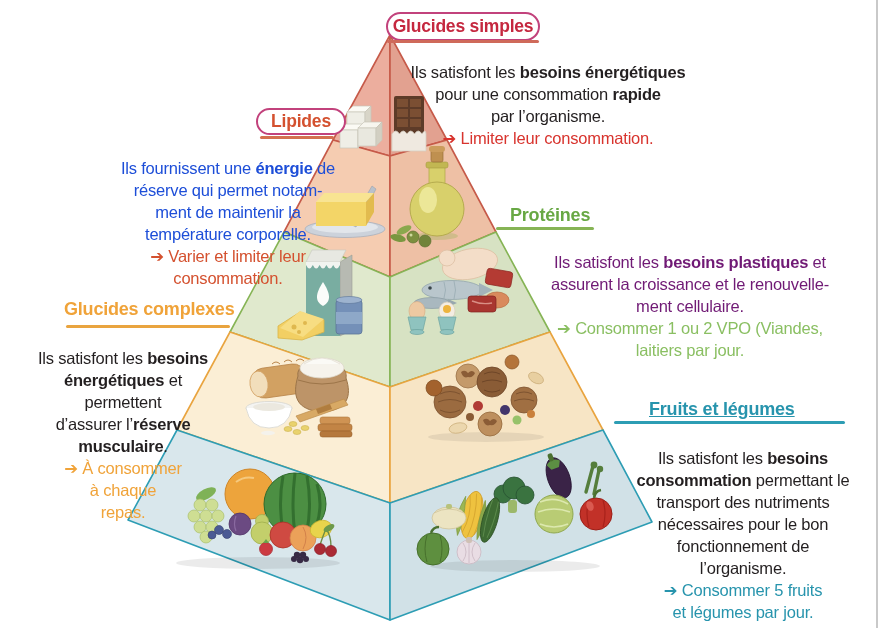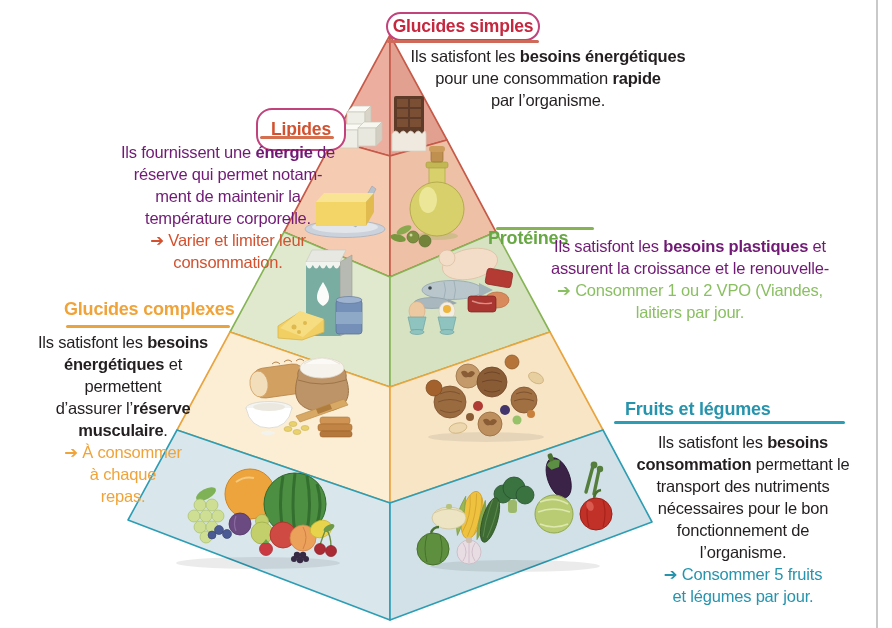--- a/index.html
+++ b/index.html
@@ -1,38 +1,38 @@
 <!DOCTYPE html>
 <html><head>
 <meta charset="utf-8">
 <style>
   html,body{margin:0;padding:0;background:#fff;}
   #stage{position:relative;width:892px;height:628px;background:#fff;overflow:hidden;
          font-family:"Liberation Sans","DejaVu Sans",sans-serif;}
   #pyr{position:absolute;left:0;top:0;}
   .tblock{position:absolute;text-align:center;font-size:16.5px;line-height:22px;
-          color:#231f20;letter-spacing:-0.2px;}
+          color:#231f20;letter-spacing:-0.2px;margin-top:16px;}
   .tblock .ln{display:block;}
   .tblock b{font-weight:700;}
   .pill{position:absolute;background:#fff;border:2.5px solid #c2427c;border-radius:16px;
         display:flex;align-items:center;justify-content:center;font-weight:700;
         font-size:17.5px;letter-spacing:-0.2px;box-sizing:border-box;}
   .htitle{position:absolute;font-weight:700;font-size:18px;letter-spacing:-0.2px;white-space:nowrap;}
   .uline{position:absolute;height:3px;border-radius:1.5px;}
   #edge-line{position:absolute;top:0;height:628px;width:2px;}
   #b-gs{left:400px;top:45px;width:296px;}
   #b-lip{left:86px;top:141px;width:284px;}
   #b-pro{left:500px;top:235px;width:380px;}
   #b-gc{left:4px;top:331px;width:238px;}
   #b-fl{left:602px;top:431px;width:282px;}
   #pill-gs{left:386px;top:12px;width:154px;height:29px;}
-  #pill-lip{left:256px;top:108px;width:90px;height:43px;}
-  #t-pro{left:488px;top:205px;margin-top:23px;}
+  #pill-lip{left:256px;top:108px;width:90px;height:27px;}
+  #t-pro{left:510px;top:205px;}
   #t-gc{left:64px;top:299px;}
-  #t-fl{left:625px;top:399px;}
+  #t-fl{left:649px;top:399px;text-decoration:underline;}
   #u-gs{left:387px;top:40px;width:152px;}
   #u-lip{left:260px;top:136px;width:74px;}
   #u-pro{left:496px;top:227px;width:98px;}
   #u-gc{left:66px;top:325px;width:164px;}
   #u-fl{left:614px;top:421px;width:231px;}
 </style>
 </head>
 <body>
 
 <div id="stage">
@@ -294,37 +294,41 @@
   <div class="uline" id="u-pro" style="background: rgb(134, 180, 85);"></div>
   <div class="uline" id="u-gc" style="background: rgb(233, 164, 63);"></div>
   <div class="uline" id="u-fl" style="background: rgb(45, 157, 180);"></div>
 
   <div class="tblock" id="b-gs">
     <div style="color: rgb(35, 31, 32);">
         <span class="ln"><span>Ils satisfont les </span><b>besoins énergétiques</b></span>
         <span class="ln"><span>pour une consommation </span><b>rapide</b></span>
         <span class="ln"><span>par l’organisme.</span></span>
       </div>
+    <div style="color: rgb(216, 52, 46);">
+        <span class="ln"><b>➔ </b><span>Limiter leur consommation.</span></span>
+      </div>
   </div>
   <div class="tblock" id="b-lip">
-    <div style="color: #701a75;">
+    <div style="color: #1d4ed8;">
         <span class="ln"><span>Ils fournissent une </span><b>énergie</b><span> de</span></span>
         <span class="ln"><span>réserve qui permet notam-</span></span>
         <span class="ln"><span>ment de maintenir la</span></span>
         <span class="ln"><span>température corporelle.</span></span>
       </div>
     <div style="color: rgb(212, 81, 47);">
         <span class="ln"><b>➔ </b><span>Varier et limiter leur</span></span>
         <span class="ln"><span>consommation.</span></span>
       </div>
   </div>
   <div class="tblock" id="b-pro">
     <div style="color: #701a75;">
         <span class="ln"><span>Ils satisfont les </span><b>besoins plastiques</b><span> et</span></span>
         <span class="ln"><span>assurent la croissance et le renouvelle-</span></span>
+        <span class="ln"><span>ment cellulaire.</span></span>
       </div>
     <div style="color: rgb(138, 191, 98);">
         <span class="ln"><b>➔ </b><span>Consommer 1 ou 2 VPO (Viandes,</span></span>
         <span class="ln"><span>laitiers par jour.</span></span>
       </div>
   </div>
   <div class="tblock" id="b-gc">
     <div style="color: rgb(35, 31, 32);">
         <span class="ln"><span>Ils satisfont les </span><b>besoins</b></span>
         <span class="ln"><b>énergétiques</b><span> et</span></span>

